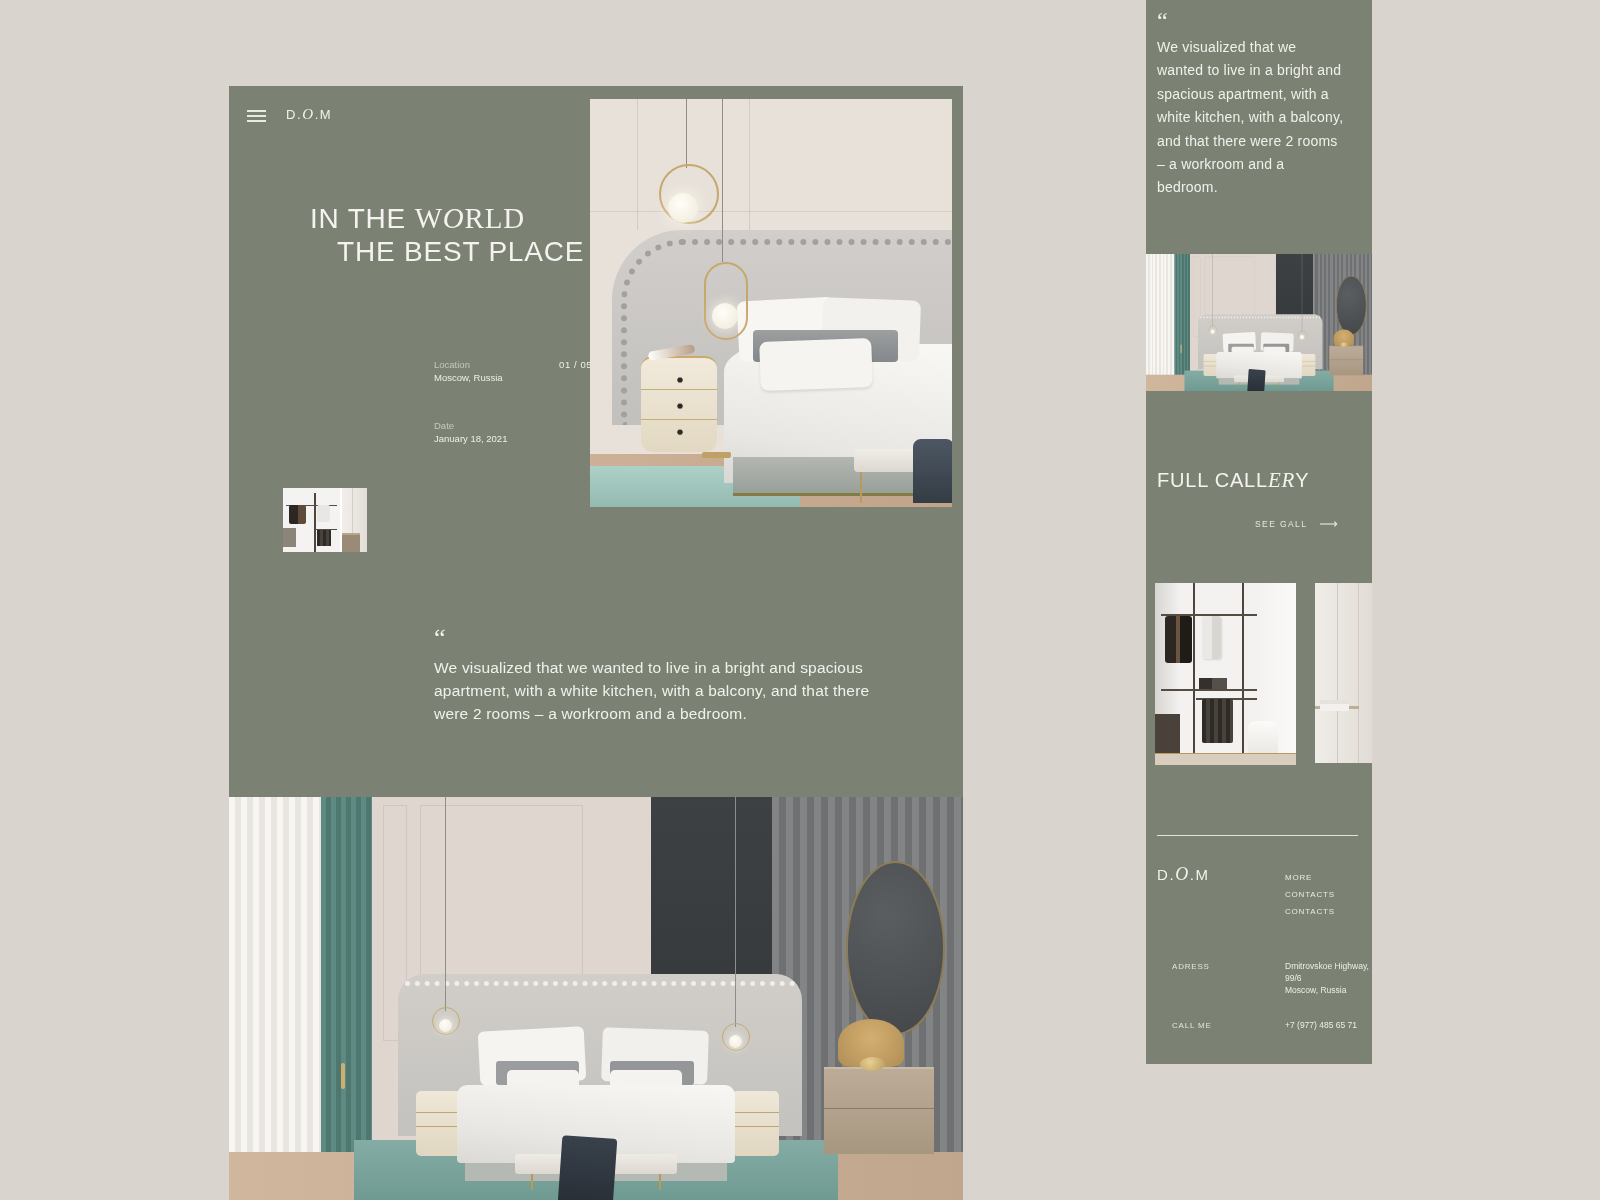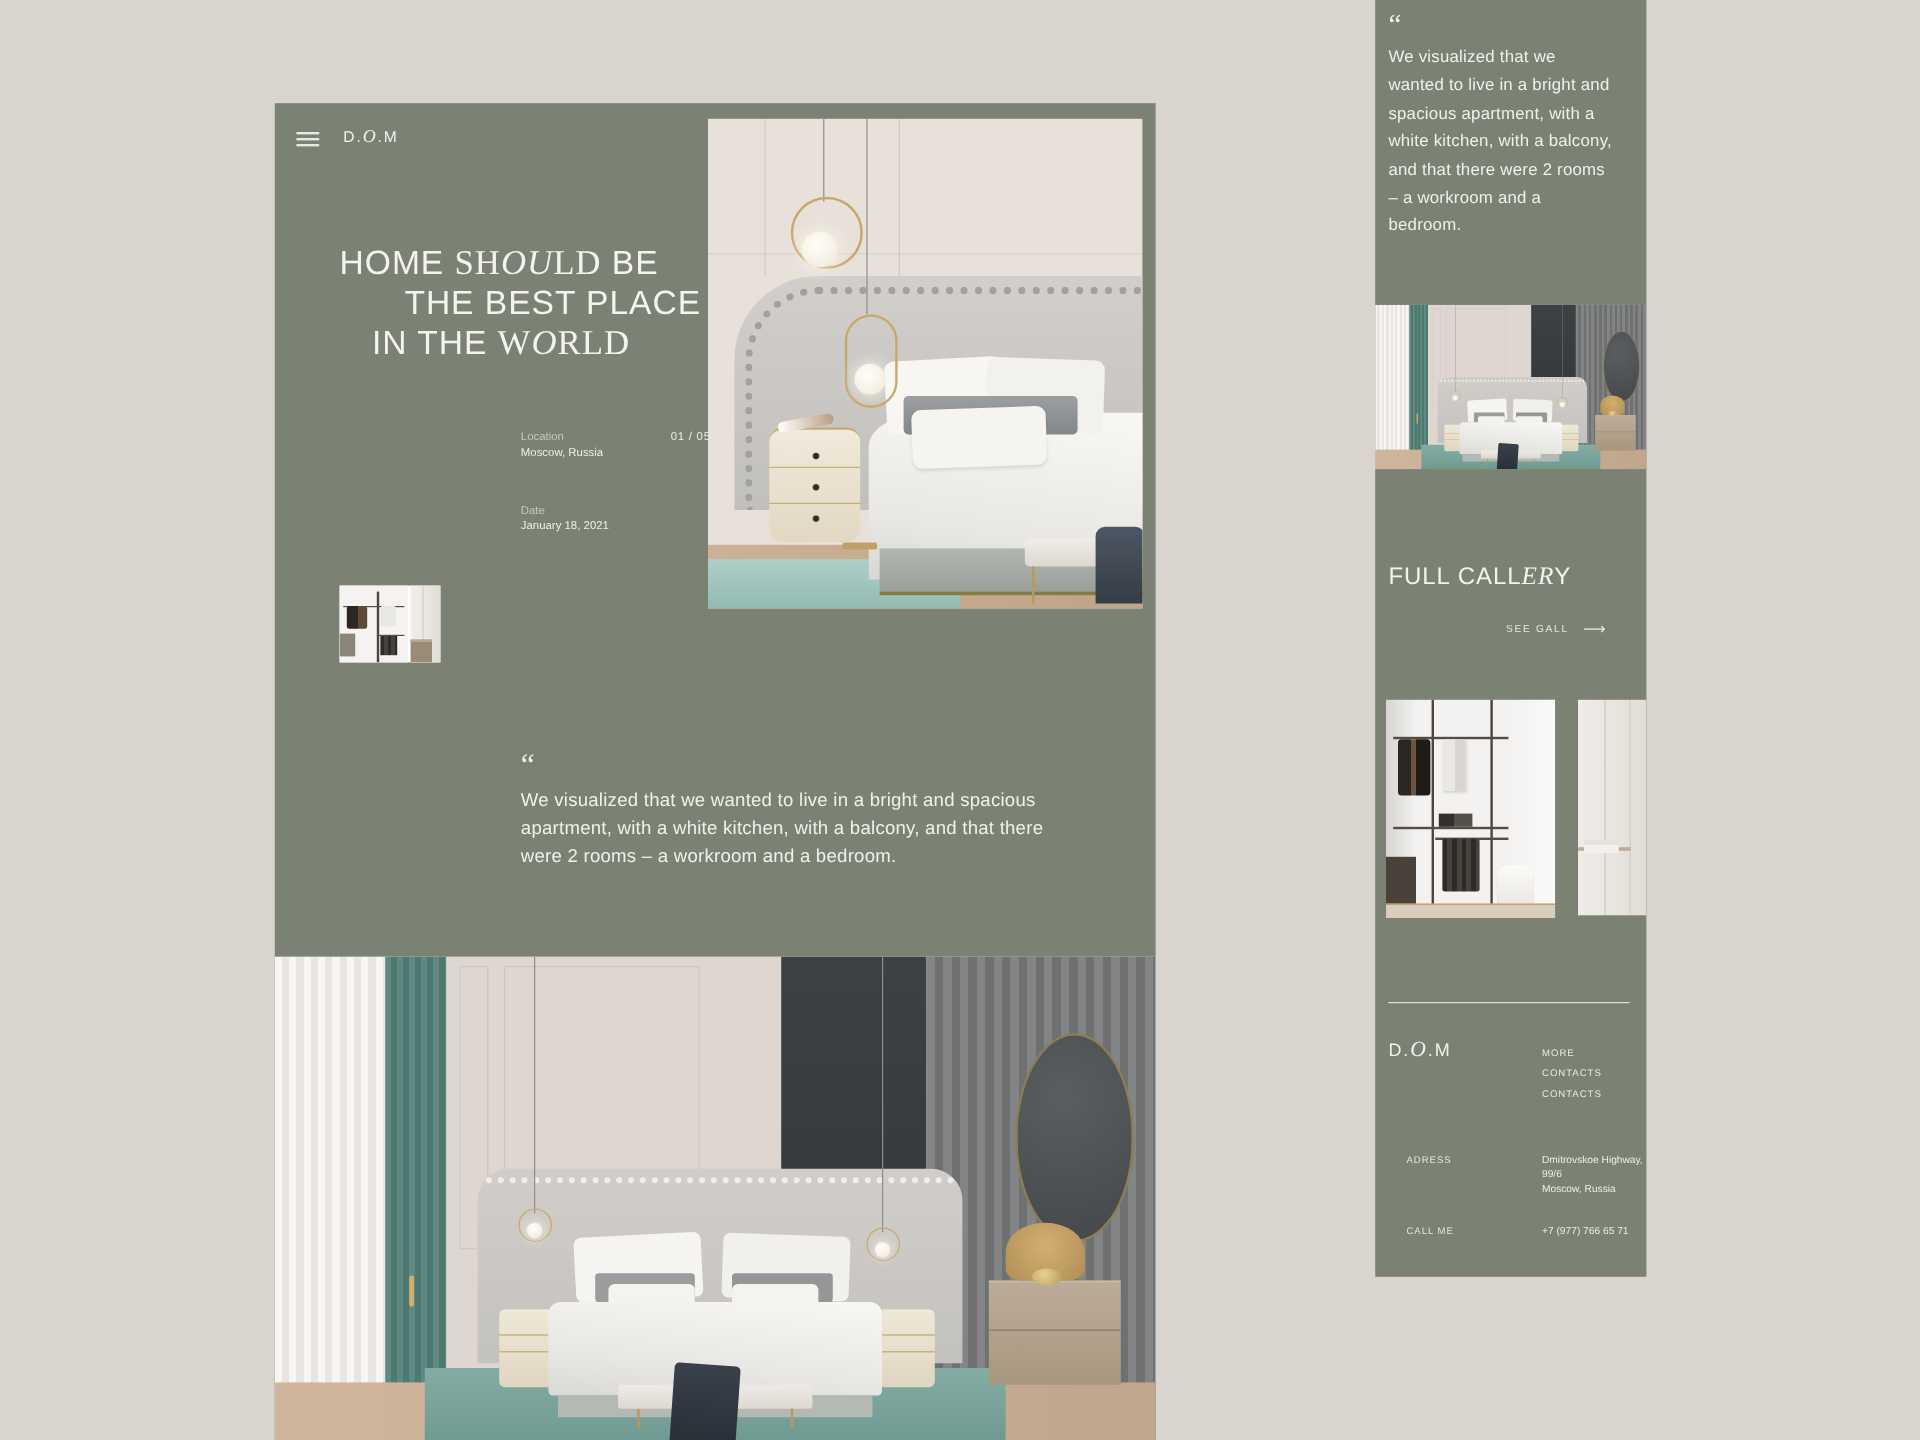--- a/index.html
+++ b/index.html
@@ -230,23 +230,22 @@
   <div class="panel panel-desktop">
 
     <div class="hamburger">
       <span></span>
         <span></span>
         <span style="margin-bottom:0"></span>
     </div>
     <div class="logo"><span>D.</span><span class="serif-i">O</span><span>.M</span></div>
 
     <div class="headline">
-      <div class="h-line"><span>HOME </span><span class="serif">SH</span><span class="serif-i">OU</span><span class="serif">LD</span><span> BE</span></div>
+      <div class="h-line h-ind2"><span>IN THE </span><span class="serif">W</span><span class="serif-i">O</span><span class="serif">RLD</span></div>
       <div class="h-line h-ind1"><span>THE BEST PLACE</span></div>
-      <div class="h-line h-ind2"><span>IN THE </span><span class="serif">W</span><span class="serif-i">O</span><span class="serif">RLD</span></div>
     </div>
 
     <div class="meta">
       <div>
         <div class="meta-label">Location</div>
         <div class="meta-value">Moscow, Russia</div>
       </div>
       <div class="counter">01 / 05</div>
       <div class="meta-group2">
         <div class="meta-label">Date</div>
@@ -452,16 +451,16 @@
     </div>
 
     <div class="f-label f-adress">ADRESS</div>
     <div class="f-addr-col">
       <div>Dmitrovskoe Highway,</div>
       <div>99/6</div>
       <div>Moscow, Russia</div>
     </div>
 
     <div class="f-label f-call">CALL ME</div>
-    <div class="f-phone">+7 (977) 766 65 71</div>
+    <div class="f-phone">+7 (977) 485 65 71</div>
   </div>
 
 </div>
 
 </body></html>

